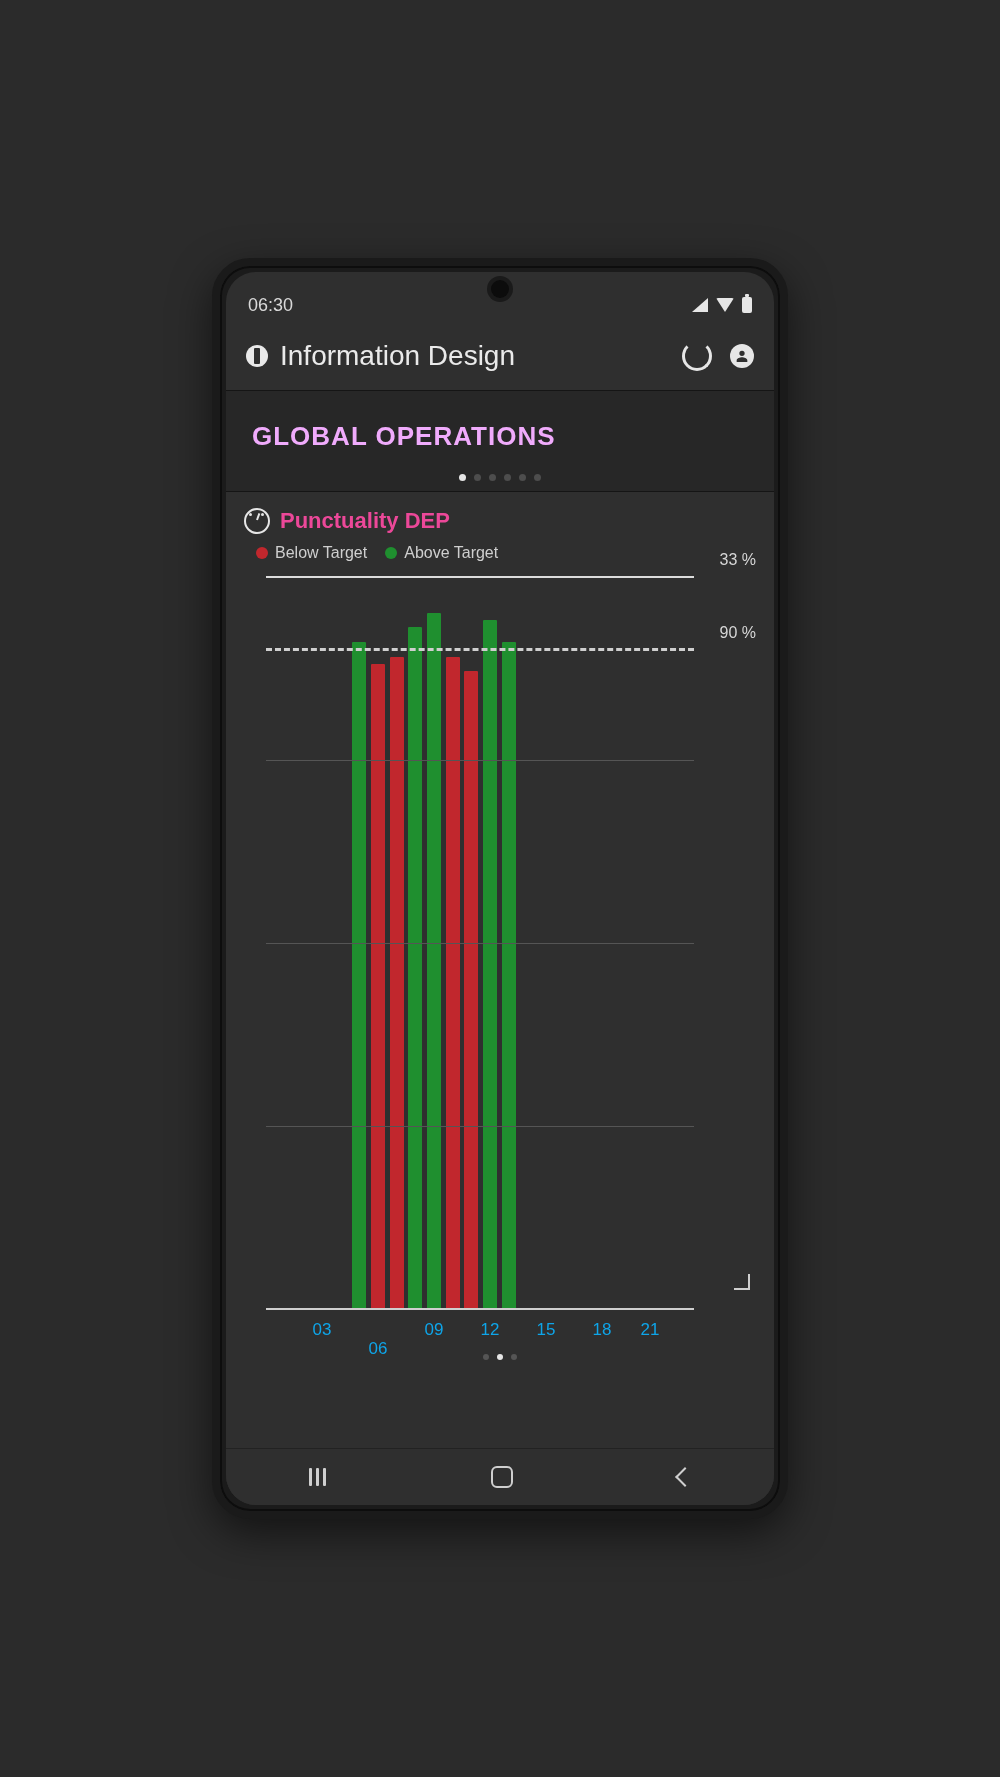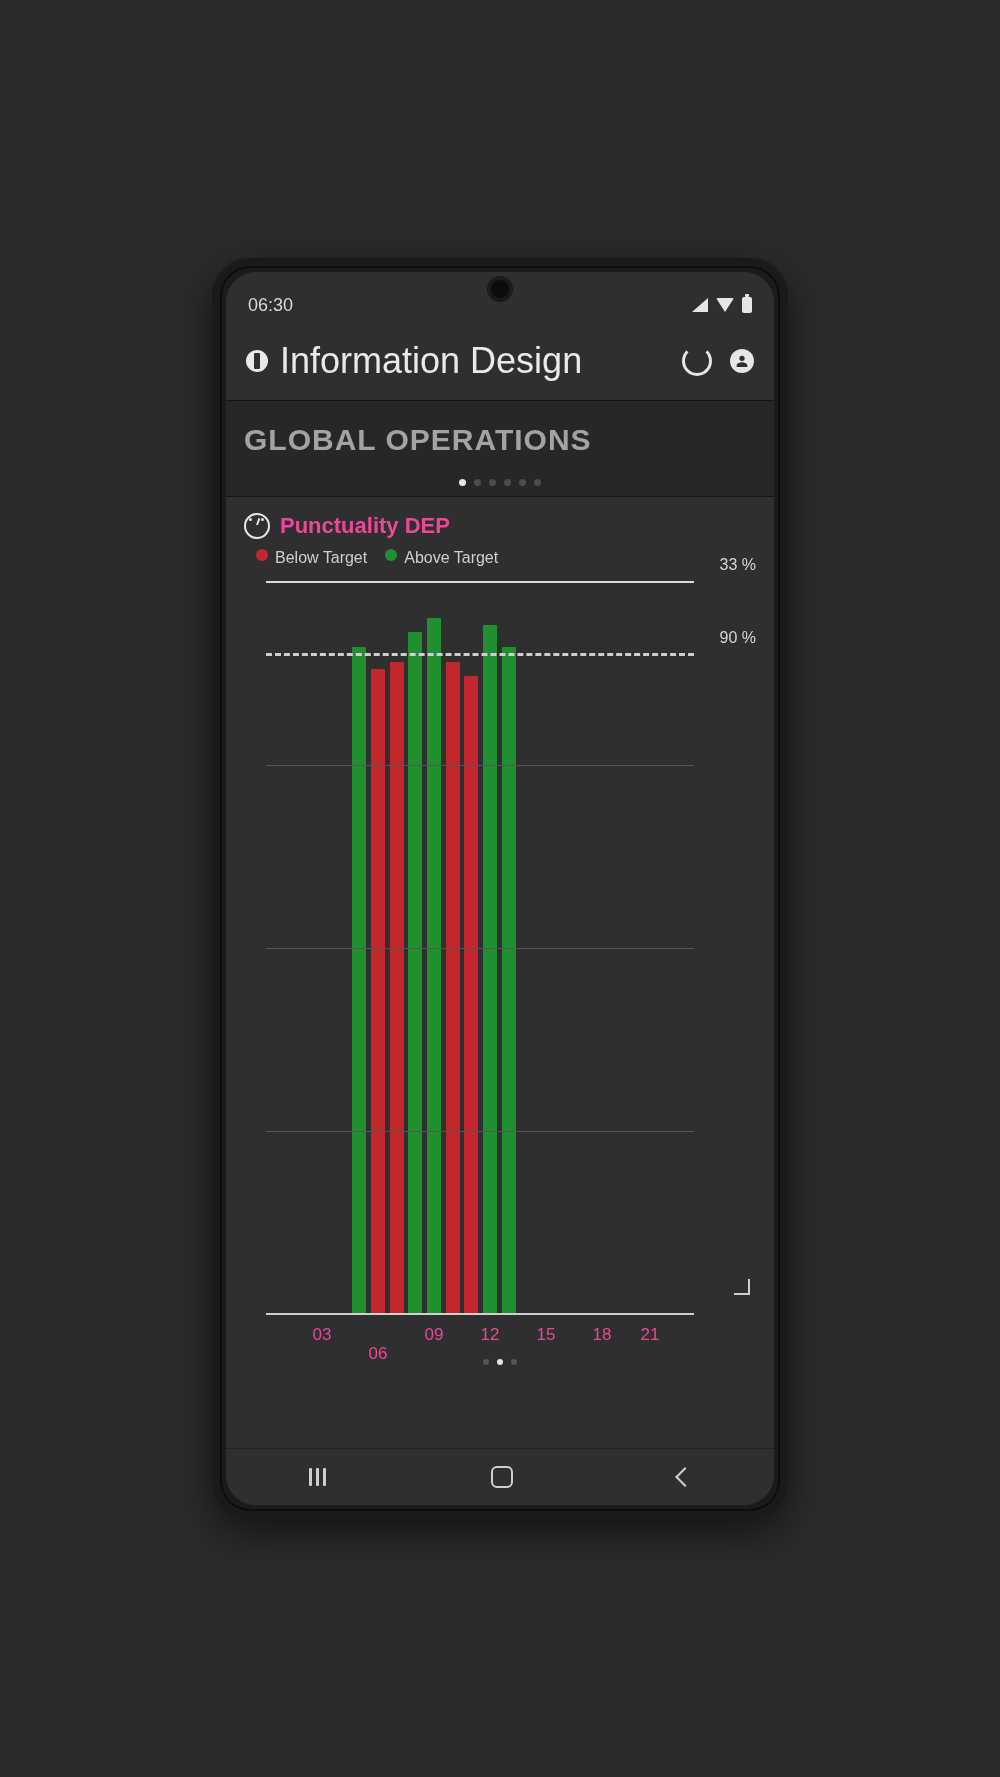--- a/index.html
+++ b/index.html
@@ -49,63 +49,63 @@
   .batt{width:10px;height:16px;background:#e6e6e6;border-radius:2px;position:relative}
   .batt:before{content:"";position:absolute;top:-3px;left:3px;width:4px;height:3px;background:#e6e6e6;border-radius:1px}
   
   .appbar{
     display:flex;align-items:center;justify-content:space-between;
     padding:10px 20px 18px 20px;
   }
   .appbar-left{display:flex;align-items:center;gap:12px}
   .brand-dot{width:22px;height:22px;border-radius:50%;background:#e9e9e9;position:relative}
   .brand-dot:before{content:"";position:absolute;left:8px;top:3px;width:6px;height:16px;background:#2f2f2f;border-radius:1px}
-  .app-title{font-size:36px;color:#eaeaea;font-weight:400}
+  .app-title{font-size:28px;color:#eaeaea;font-weight:400}
   .appbar-right{display:flex;align-items:center;gap:18px}
   .spinner{width:24px;height:24px;border:3px solid #e6e6e6;border-top-color:transparent;border-radius:50%}
   .avatar{width:24px;height:24px;border-radius:50%;background:#e6e6e6;display:flex;align-items:center;justify-content:center}
   .avatar svg{width:16px;height:16px;fill:#2f2f2f}
   
   .section{
     background:#272727;border-top:1px solid #151515;border-bottom:1px solid #151515;
     padding:22px 18px 10px 18px;
   }
-  .section h1{margin:0;font-size:30px;font-weight:700;letter-spacing:1px;color:#a3a3a3}
+  .section h1{margin:8px;font-size:26px;font-weight:700;letter-spacing:1px;color:#f0abfc}
   .hdots{display:flex;gap:8px;justify-content:center;margin-top:22px}
   .hd{width:7px;height:7px;border-radius:50%;background:#4d4d4d}
   .hd.on{background:#e6e6e6}
   
   .card-head{display:flex;align-items:center;gap:10px;padding:16px 18px 4px 18px}
   .gauge-icon{width:22px;height:22px;border:2px solid #e6e6e6;border-radius:50%;position:relative}
   .gauge-icon:before{content:"";position:absolute;left:50%;top:3px;width:2px;height:7px;background:#e6e6e6;transform:translateX(-50%) rotate(20deg);transform-origin:bottom}
   .gauge-icon:after{content:"";position:absolute;left:3px;top:3px;width:3px;height:3px;background:#e6e6e6;border-radius:50%;box-shadow:12px 0 0 #e6e6e6}
   .card-title{font-size:22px;font-weight:600;color:#ec4899}
   .legend{display:flex;gap:18px;padding:6px 18px 8px 30px;font-size:16px;color:#cfcfcf}
-  .lg{display:flex;align-items:flex-start;gap:7px}
+  .lg{display:flex;align-items:center;gap:7px}
   .lg i{width:12px;height:12px;border-radius:50%}
   .lg .red{background:#c1272d}
   .lg .green{background:#1f8f2f}
   
   .chart{
     position:relative;margin:0 10px;height:780px;
   }
   .plot{position:absolute;left:30px;right:70px;top:8px;bottom:40px}
   .axis-bottom{position:absolute;left:0;right:0;bottom:0;height:2px;background:#cfcfcf}
   .grid{position:absolute;left:0;right:0;height:1px;background:#555}
   .grid.top{height:2px;background:#dcdcdc}
   .dashed{position:absolute;left:0;right:0;height:0;border-top:3px dashed #cfcfcf}
   .ylabel{position:absolute;right:-62px;transform:translateY(-50%);font-size:16px;color:#d6d6d6;white-space:nowrap}
   .ylabel.solid{font-weight:500}
   .bars{position:absolute;left:0;right:0;bottom:2px;top:0}
   .pair{position:absolute;bottom:0;display:flex;gap:2px;align-items:flex-end}
   .bar{width:14px;border-radius:1px 1px 0 0}
   .bar.g{background:#1f8f2f}
   .bar.r{background:#c1272d}
   .xticks{position:absolute;left:30px;right:70px;bottom:6px;height:24px}
-  .xt{position:absolute;transform:translateX(-50%);font-size:17px;color:#ec4899}
+  .xt{position:absolute;transform:translateX(-50%);font-size:17px;color:#0ea5e9}
   .cdots{display:flex;gap:8px;justify-content:center;margin-top:4px}
   .cd{width:6px;height:6px;border-radius:50%;background:#555}
   .cd.on{background:#e6e6e6}
   .fs{position:absolute;right:14px;bottom:60px;width:14px;height:14px;border-right:2px solid #cfcfcf;border-bottom:2px solid #cfcfcf}
   
   .navbar{
     position:absolute;left:0;right:0;bottom:0;height:56px;
     display:flex;align-items:center;justify-content:space-around;
     background:#2f2f2f;border-top:1px solid #222;
   }

